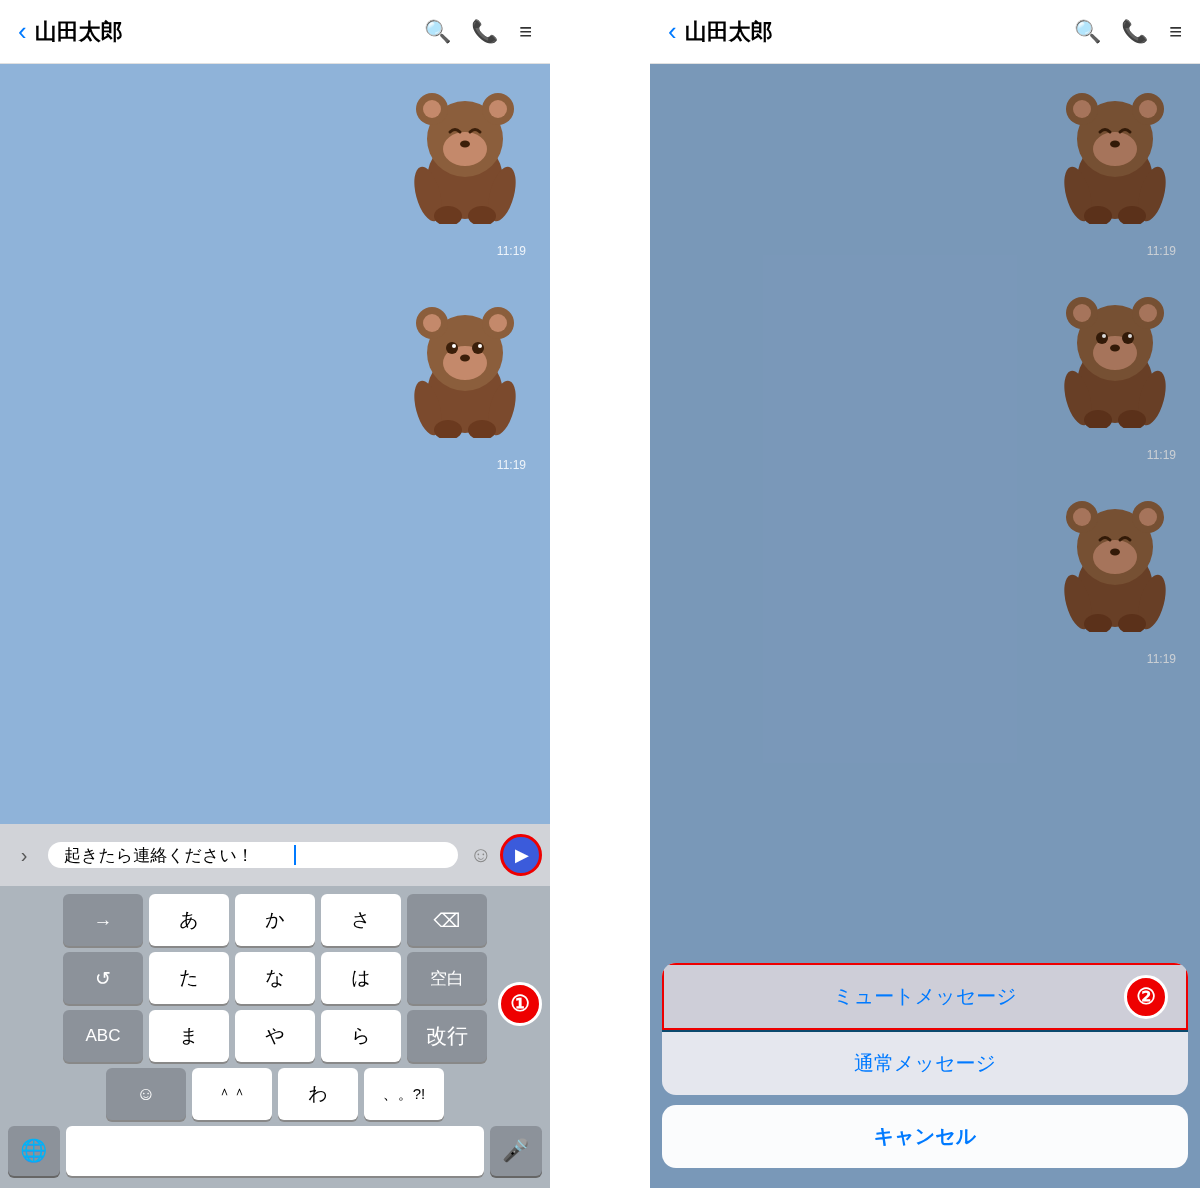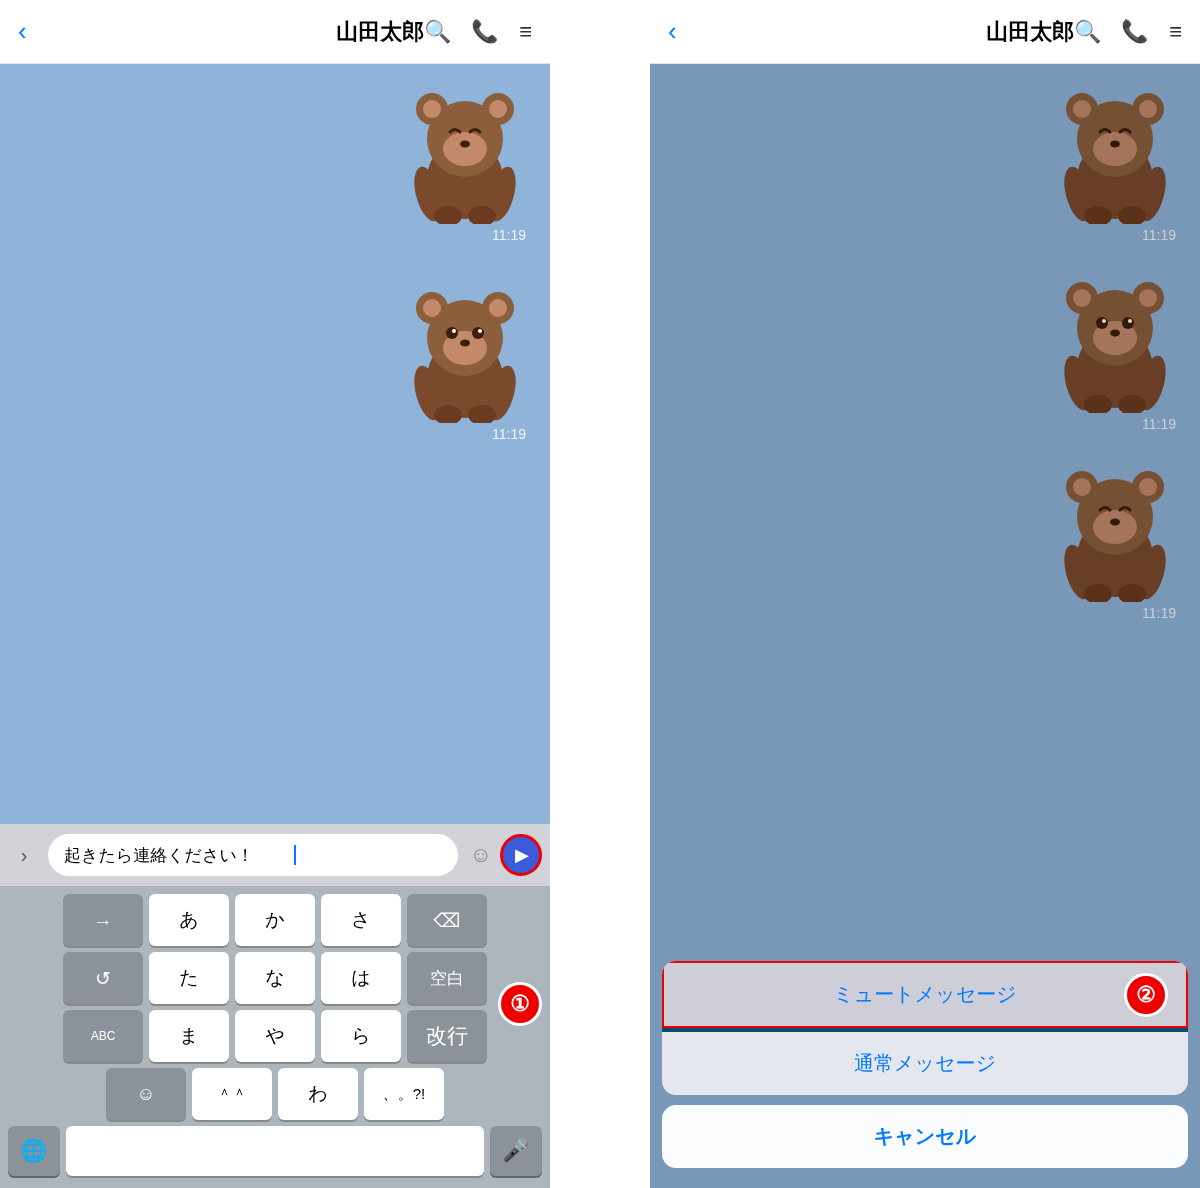--- a/index.html
+++ b/index.html
@@ -44,21 +44,20 @@
       font-size: 26px;
       color: #007aff;
       margin-right: 8px;
       cursor: pointer;
     }
     .header-title {
       flex: 1;
       font-size: 22px;
       font-weight: 600;
       color: #000;
-      text-align: right;
     }
     .header-icons {
       display: flex;
       gap: 20px;
       align-items: center;
     }
     .header-icon {
       font-size: 22px;
       color: #333;
       cursor: pointer;
@@ -96,23 +95,23 @@
       position: relative;
     }
 
     
     .bear-svg {
       width: 100%;
       height: 100%;
     }
 
     .timestamp {
-      font-size: 14px;
+      font-size: 12px;
       color: rgba(255,255,255,0.85);
-      margin-top: 3px;
+      margin-top: 20px;
       margin-right: 4px;
     }
 
     
     .input-bar {
       display: flex;
       align-items: center;
       background: #d1d3d8;
       padding: 10px 8px;
       gap: 8px;
@@ -125,21 +124,21 @@
       text-align: center;
       cursor: pointer;
     }
     .input-field {
       flex: 1;
       background: #fff;
       border-radius: 22px;
       padding: 10px 16px;
       font-size: 17px;
       color: #000;
-      height: 42px;
+      height: 26px;
       display: flex;
       align-items: center;
       position: relative;
       gap: 38px;
     }
     .input-text {
       color: #000;
       font-size: 17px;
     }
     .input-cursor {
@@ -296,21 +295,21 @@
     }
     .action-item {
       padding: 18px;
       text-align: center;
       font-size: 20px;
       color: #007aff;
       cursor: pointer;
       position: relative;
     }
     .action-item + .action-item {
-      border-top: 4px solid #0c4a6e;
+      border-top: 2px solid #0c4a6e;
     }
     .action-item.selected {
       background: rgba(200,200,210,0.8);
       border: 2.5px solid #e00;
     }
     .action-cancel {
       background: rgba(255,255,255,0.97);
       border-radius: 14px;
       padding: 18px;
       text-align: center;
@@ -428,21 +427,21 @@
 
     <div class="kb-row">
       <div class="kb-key dark">↺</div>
       <div class="kb-key">た</div>
       <div class="kb-key">な</div>
       <div class="kb-key">は</div>
       <div class="kb-key dark wide">空白</div>
     </div>
 
     <div class="kb-row">
-      <div class="kb-key dark wide" style="font-size:12px">ABC</div>
+      <div class="kb-key dark wide" style="font-size:17px">ABC</div>
       <div class="kb-key">ま</div>
       <div class="kb-key">や</div>
       <div class="kb-key">ら</div>
       <div class="kb-key dark wide" style="font-size:21px">改行</div>
     </div>
 
     <div class="kb-row">
       <div class="kb-key dark">☺</div>
       <div class="kb-key" style="font-size:15px">＾＾</div>
       <div class="kb-key">わ</div>

